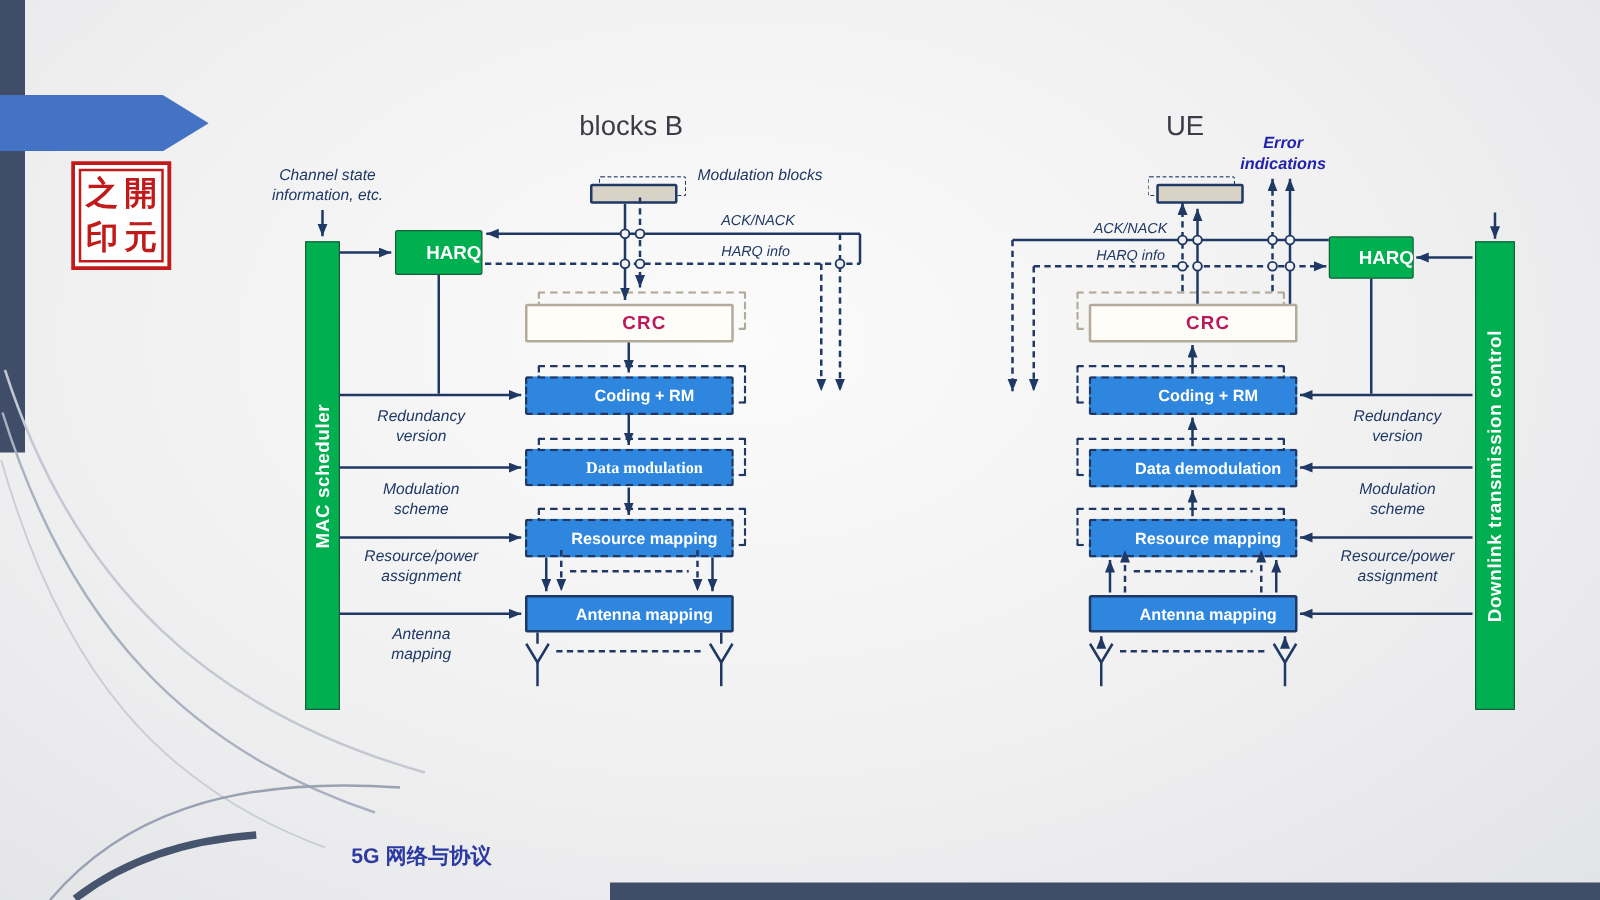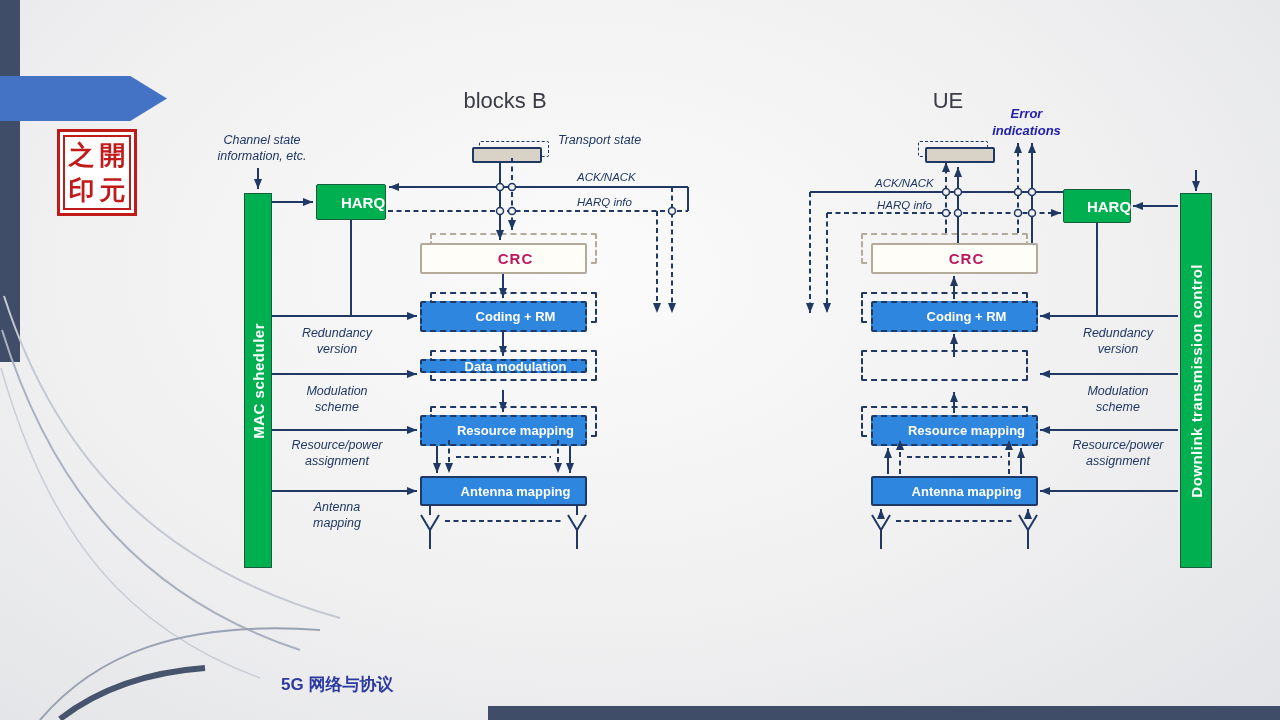--- a/index.html
+++ b/index.html
@@ -71,41 +71,41 @@
     <span>開</span>
     <span>印</span>
     <span>元</span>
   </div>
   <div class="footer">5G 网络与协议</div>
 
   <div class="title" style="left:430px;top:88px;width:150px;">blocks B</div>
   <div class="title" style="left:898px;top:88px;width:100px;">UE</div>
 
   <div class="lbl" style="left:202px;top:133px;width:120px;">Channel state information, etc.</div>
-  <div class="lbl la" style="left:558px;top:133px;width:110px;">Transport state</div>
+  <div class="lbl la" style="left:558px;top:133px;width:110px;">Modulation blocks</div>
 
   <div class="shadow thin" style="left:479px;top:141px;width:70px;height:16px;"></div>
   <div class="box tb" style="left:472px;top:147px;width:70px;height:16px;"></div>
 
   <div class="gbar" style="left:244px;top:193px;width:28px;height:375px;">
     <span class="vtext">MAC scheduler</span>
   </div>
   <div class="box green" style="left:316px;top:184px;width:70px;height:36px;">HARQ</div>
 
   <div class="lbl la" style="left:577px;top:170px;width:80px;font-size:11.5px;">ACK/NACK</div>
   <div class="lbl la" style="left:577px;top:195px;width:80px;font-size:11.5px;">HARQ info</div>
 
   <div class="shadow tan" style="left:430px;top:233px;width:167px;height:31px;"></div>
   <div class="box crc" style="left:420px;top:243px;width:167px;height:31px;">CRC</div>
 
   <div class="shadow" style="left:430px;top:292px;width:167px;height:31px;"></div>
   <div class="box blue" style="left:420px;top:301px;width:167px;height:31px;">Coding + RM</div>
 
   <div class="shadow" style="left:430px;top:350px;width:167px;height:31px;"></div>
-  <div class="box blue" style="left:420px;top:359px;width:167px;height:14px;">Data modulation</div>
+  <div class="box blue" style="left:420px;top:359px;width:167px;height:30px;font-family:Liberation Serif, serif;">Data modulation</div>
 
   <div class="shadow" style="left:430px;top:406px;width:167px;height:31px;"></div>
   <div class="box blue" style="left:420px;top:415px;width:167px;height:31px;">Resource mapping</div>
 
   <div class="box blue solid" style="left:420px;top:476px;width:167px;height:30px;">Antenna mapping</div>
 
   <div class="lbl" style="left:289px;top:326px;width:96px;">Redundancy version</div>
   <div class="lbl" style="left:289px;top:384px;width:96px;">Modulation scheme</div>
   <div class="lbl" style="left:281px;top:438px;width:112px;">Resource/power assignment</div>
   <div class="lbl" style="left:293px;top:500px;width:88px;">Antenna mapping</div>
@@ -123,20 +123,21 @@
     <span class="vtext">Downlink transmission control</span>
   </div>
 
   <div class="shadow tan" style="left:861px;top:233px;width:167px;height:31px;"></div>
   <div class="box crc" style="left:871px;top:243px;width:167px;height:31px;">CRC</div>
 
   <div class="shadow" style="left:861px;top:292px;width:167px;height:31px;"></div>
   <div class="box blue" style="left:871px;top:301px;width:167px;height:31px;">Coding + RM</div>
 
   <div class="shadow" style="left:861px;top:350px;width:167px;height:31px;"></div>
+  <div class="box blue" style="left:871px;top:359px;width:167px;height:31px;">Data demodulation</div>
 
   <div class="shadow" style="left:861px;top:406px;width:167px;height:31px;"></div>
   <div class="box blue" style="left:871px;top:415px;width:167px;height:31px;">Resource mapping</div>
 
   <div class="box blue solid" style="left:871px;top:476px;width:167px;height:30px;">Antenna mapping</div>
 
   <div class="lbl" style="left:1070px;top:326px;width:96px;">Redundancy version</div>
   <div class="lbl" style="left:1070px;top:384px;width:96px;">Modulation scheme</div>
   <div class="lbl" style="left:1062px;top:438px;width:112px;">Resource/power assignment</div>
 

